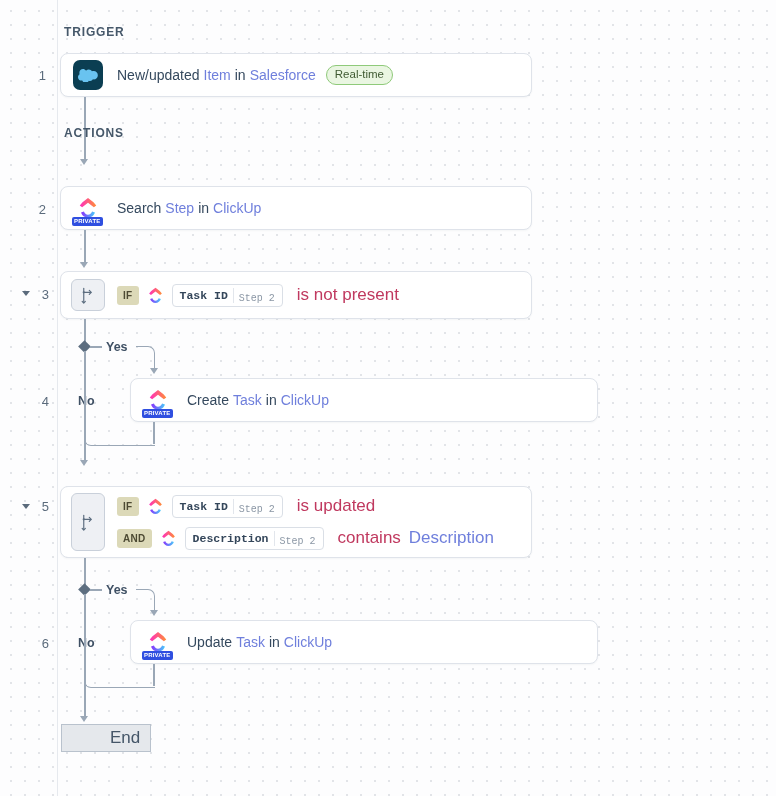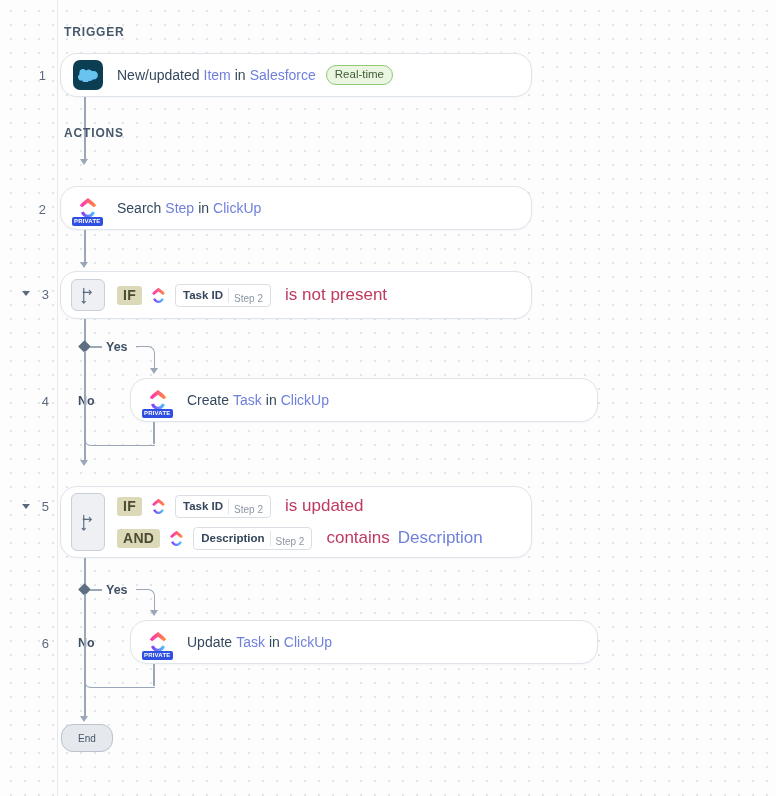--- a/index.html
+++ b/index.html
@@ -58,21 +58,21 @@
     border-left: 4.5px solid transparent;
     border-right: 4.5px solid transparent;
     border-top: 5px solid #5b6b7c;
   }
 
   
   .card {
     position: absolute;
     background: #ffffff;
     border: 1px solid #dfe3ea;
-    border-radius: 17px;
+    border-radius: 8px;
     box-sizing: border-box;
     box-shadow: 0 1px 2px rgba(30,40,60,0.04);
     display: flex;
     align-items: center;
   }
   .card-text {
     font-size: 14px;
     color: #35495e;
     white-space: nowrap;
     display: flex;
@@ -132,39 +132,40 @@
     color: #3f5a32;
     font-size: 11.5px;
     border-radius: 10px;
     padding: 2px 8px 3px 8px;
     line-height: 13px;
     margin-left: 6px;
   }
   .logic-badge {
     background: #dcd9b8;
     color: #4d4a33;
-    font-size: 14px;
+    font-size: 10px;
     font-weight: bold;
     border-radius: 3px;
     padding: 4px 6px;
     line-height: 11px;
     letter-spacing: 0.3px;
     flex: 0 0 auto;
   }
 
   
   .field-token {
     display: inline-flex;
     align-items: stretch;
     border: 1px solid #dadfe6;
     border-radius: 4px;
     background: #ffffff;
     overflow: hidden;
     height: 21px;
     flex: 0 0 auto;
+    font-family: Liberation Mono, monospace;
   }
   .field-token .fname {
     font-size: 11.5px;
     font-weight: bold;
     color: #34465a;
     padding: 0 5px 0 7px;
     display: flex; align-items: center;
     white-space: nowrap;
   }
   .field-token .fsep {
@@ -228,24 +229,24 @@
     position: absolute;
     height: 1.5px;
     background: #9aa7b6;
   }
 
   
   .end-node {
     position: absolute;
     background: #e5e8ec;
     border: 1px solid #b9c2cd;
-    border-radius: 12px;
-    font-size: 10px;
+    border-radius: 0;
+    font-size: 17px;
     color: #455668;
-    display: flex; align-items: center; justify-content: center;
+    display: flex; align-items: center; justify-content: center; padding-left: 38px;
   }
 </style>
 </head>
 <body>
 
 <div id="canvas">
 
   <div class="gutter-line"></div>
 
   <div class="section-label" style="left:64px; top:25px;">TRIGGER</div>

